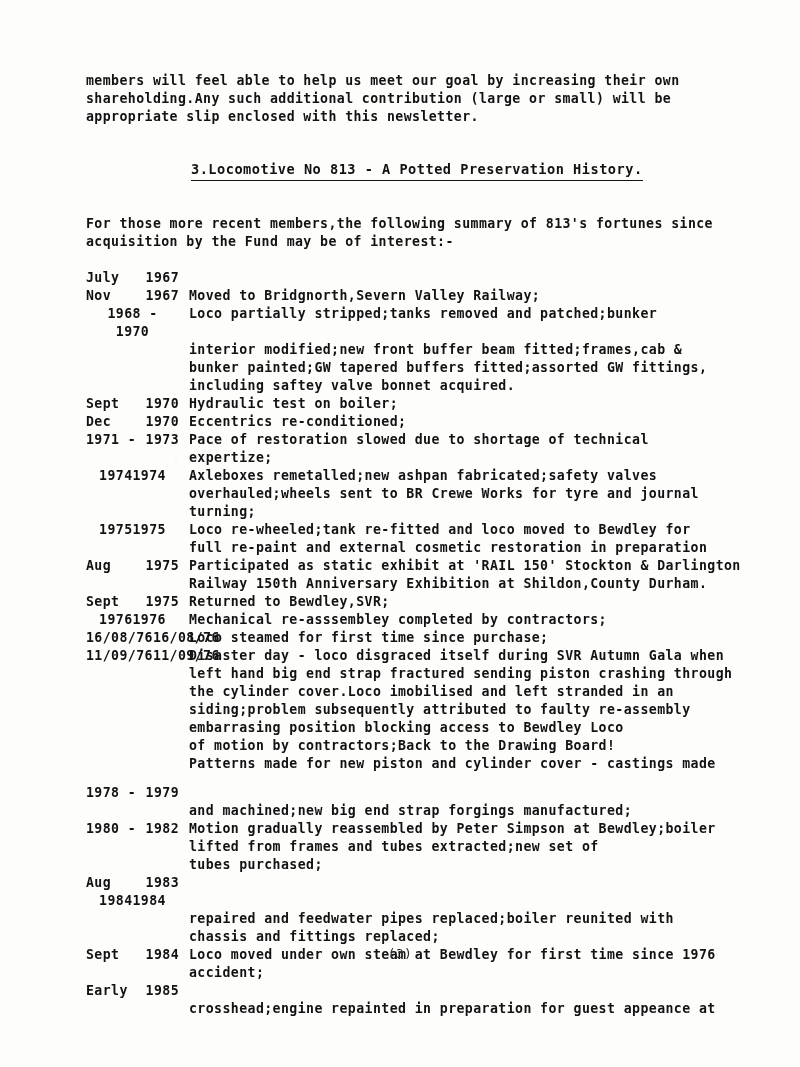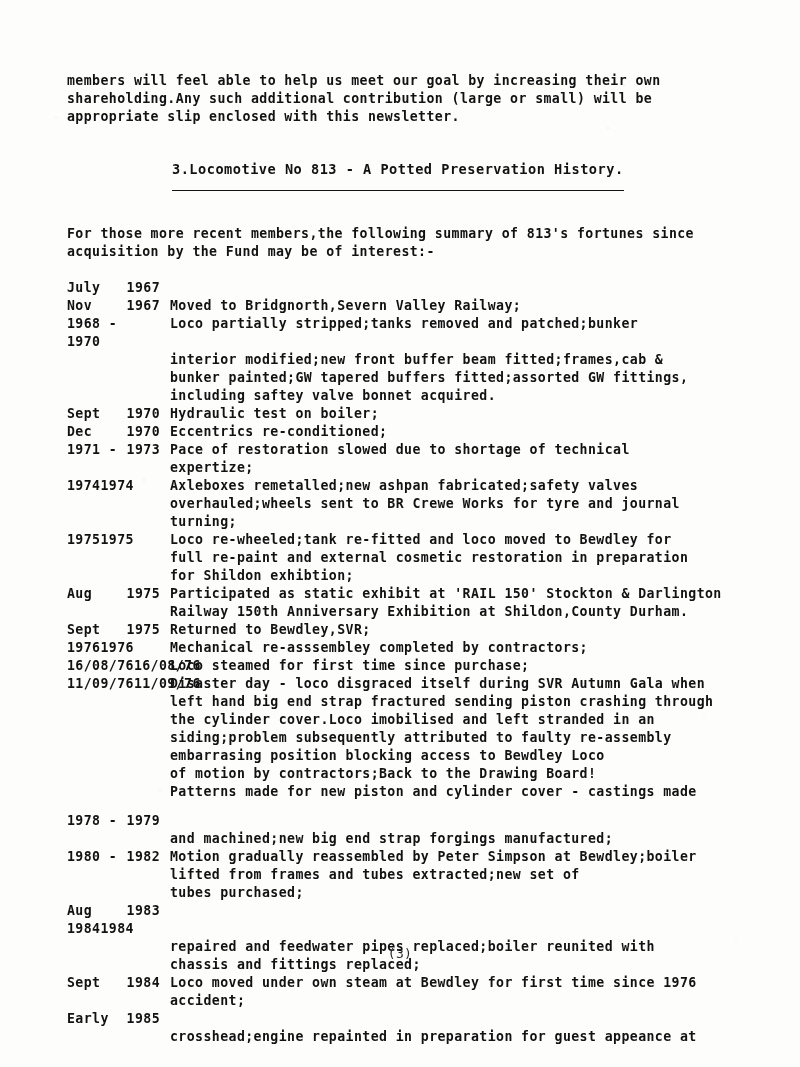--- a/index.html
+++ b/index.html
@@ -36,21 +36,21 @@
       radial-gradient(circle at 7% 11%, rgba(120,120,120,0.07) 0 1px, transparent 2px),
       radial-gradient(circle at 22% 43%, rgba(130,130,130,0.06) 0 2px, transparent 3px),
       radial-gradient(circle at 18% 45%, rgba(130,130,130,0.05) 0 2px, transparent 3px),
       radial-gradient(circle at 20% 74%, rgba(130,130,130,0.06) 0 2px, transparent 3px),
       radial-gradient(circle at 88% 67%, rgba(130,130,130,0.05) 0 1px, transparent 2px),
       radial-gradient(circle at 92% 88%, rgba(130,130,130,0.05) 0 1px, transparent 2px);
   }
 
   #content {
     position: absolute;
-    left: 67px;
+    left: 86px;
     top: 72px;
     width: 660px;
   }
 
   .tw-line {
     font-size: 13.2px;
     line-height: 18px;
     letter-spacing: 0.42px;
     white-space: pre;
     font-weight: bold;
@@ -69,41 +69,41 @@
   #section-heading {
     margin: 0;
     padding-left: 105px;
   }
   #section-heading .heading-text {
     font-size: 13.6px;
     line-height: 20px;
     letter-spacing: 0.5px;
     font-weight: bold;
     border-bottom: 1.6px solid #141414;
-    padding-bottom: 11px;
+    padding-bottom: 1px;
     white-space: pre;
     display: inline-block;
   }
 
   
   .chrono-row {
     display: block;
   }
   .chrono-line {
     display: flex;
     font-size: 13.2px;
     line-height: 18px;
     letter-spacing: 0.42px;
     font-weight: bold;
     white-space: pre;
   }
   .date-cell {
     width: 103px;
     flex: 0 0 103px;
-    text-align: left;
+    text-align: center;
     padding-right: 10px;
     box-sizing: border-box;
     white-space: pre;
   }
   .desc-cell {
     flex: 1 1 auto;
     white-space: pre;
   }
   .cont-line .date-cell {
     visibility: hidden;
@@ -173,21 +173,20 @@
         <div class="chrono-line cont-line"><span class="date-cell">1973</span><span class="desc-cell">expertize;</span></div>
       </div>
       <div class="chrono-row">
         <div class="chrono-line"><span class="date-cell">1974<span>1974</span></span><span class="desc-cell">Axleboxes remetalled;new ashpan fabricated;safety valves</span></div>
         <div class="chrono-line cont-line"><span class="date-cell">1974</span><span class="desc-cell">overhauled;wheels sent to BR Crewe Works for tyre and journal</span></div>
         <div class="chrono-line cont-line"><span class="date-cell">1974</span><span class="desc-cell">turning;</span></div>
       </div>
       <div class="chrono-row">
         <div class="chrono-line"><span class="date-cell">1975<span>1975</span></span><span class="desc-cell">Loco re-wheeled;tank re-fitted and loco moved to Bewdley for</span></div>
         <div class="chrono-line cont-line"><span class="date-cell">1975</span><span class="desc-cell">full re-paint and external cosmetic restoration in preparation</span></div>
-        <div class="chrono-line cont-line"><span class="date-cell">1975</span><span class="desc-cell">for Shildon exhibtion;</span></div>
       </div>
       <div class="chrono-row">
         <div class="chrono-line"><span class="date-cell" style="display: flex; justify-content: space-between;"><span>Aug</span><span>1975</span></span><span class="desc-cell">Participated as static exhibit at 'RAIL 150' Stockton &amp; Darlington</span></div>
         <div class="chrono-line cont-line"><span class="date-cell">1975</span><span class="desc-cell">Railway 150th Anniversary Exhibition at Shildon,County Durham.</span></div>
       </div>
       <div class="chrono-row">
         <div class="chrono-line"><span class="date-cell" style="display: flex; justify-content: space-between;"><span>Sept</span><span>1975</span></span><span class="desc-cell">Returned to Bewdley,SVR;</span></div>
       </div>
       <div class="chrono-row">
         <div class="chrono-line"><span class="date-cell">1976<span>1976</span></span><span class="desc-cell">Mechanical re-asssembley completed by contractors;</span></div>

